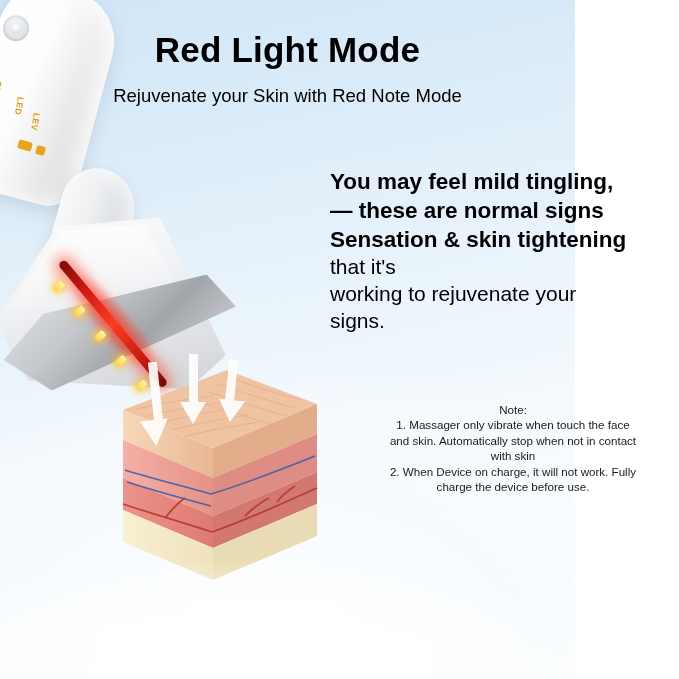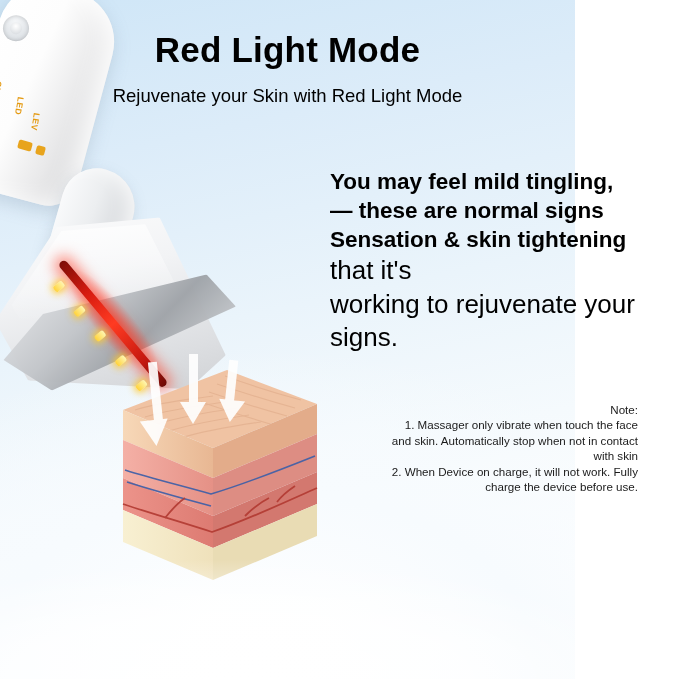--- a/index.html
+++ b/index.html
@@ -24,26 +24,26 @@
     position:absolute;left:0;right:0;top:85px;text-align:center;
     font-size:18.5px;color:#000;
   }
 
   
   .copy{
     position:absolute;left:330px;top:168px;width:340px;
     text-align:left;color:#000;line-height:1.28;
   }
   .copy .b{font-size:22.5px;font-weight:bold;display:block;}
-  .copy .n{font-size:26px;font-weight:normal;display:block;}
+  .copy .n{font-size:21px;font-weight:normal;display:block;}
 
   
   .note{
     position:absolute;left:388px;top:402px;width:250px;
-    font-size:11.6px;color:#1a1a1a;line-height:1.33;text-align:right;
+    font-size:11.6px;color:#1a1a1a;line-height:1.33;text-align:center;
   }
   .note div{margin:0;}
 
   
   .device{position:absolute;left:-18px;top:-14px;width:330px;height:460px;}
 
   
   .handle{
     position:absolute;left:0;top:0;width:118px;height:215px;
     background:linear-gradient(100deg,#ffffff 0%,#fdfdfd 40%,#e9e9ea 72%,#d3d4d6 100%);
@@ -136,21 +136,21 @@
     background:radial-gradient(ellipse 520px 150px at 42% 100%, #ffffff 0%, rgba(255,255,255,.75) 45%, rgba(255,255,255,0) 80%);
     pointer-events:none;
   }
 </style>
 </head>
 <body>
 
 <div id="stage">
 
   <div class="title">Red Light Mode</div>
-  <div class="subtitle">Rejuvenate your Skin with Red Light Mode</div>
+  <div class="subtitle">Rejuvenate your Skin with Red Note Mode</div>
 
   <div class="device">
 
     <div class="handle">
       <div class="handle-top-dot"></div>
     </div>
 
     <div class="lbl l1">CLEAN</div>
     <div class="lbl l2">LED</div>
     <div class="lbl l3">LEV</div>

